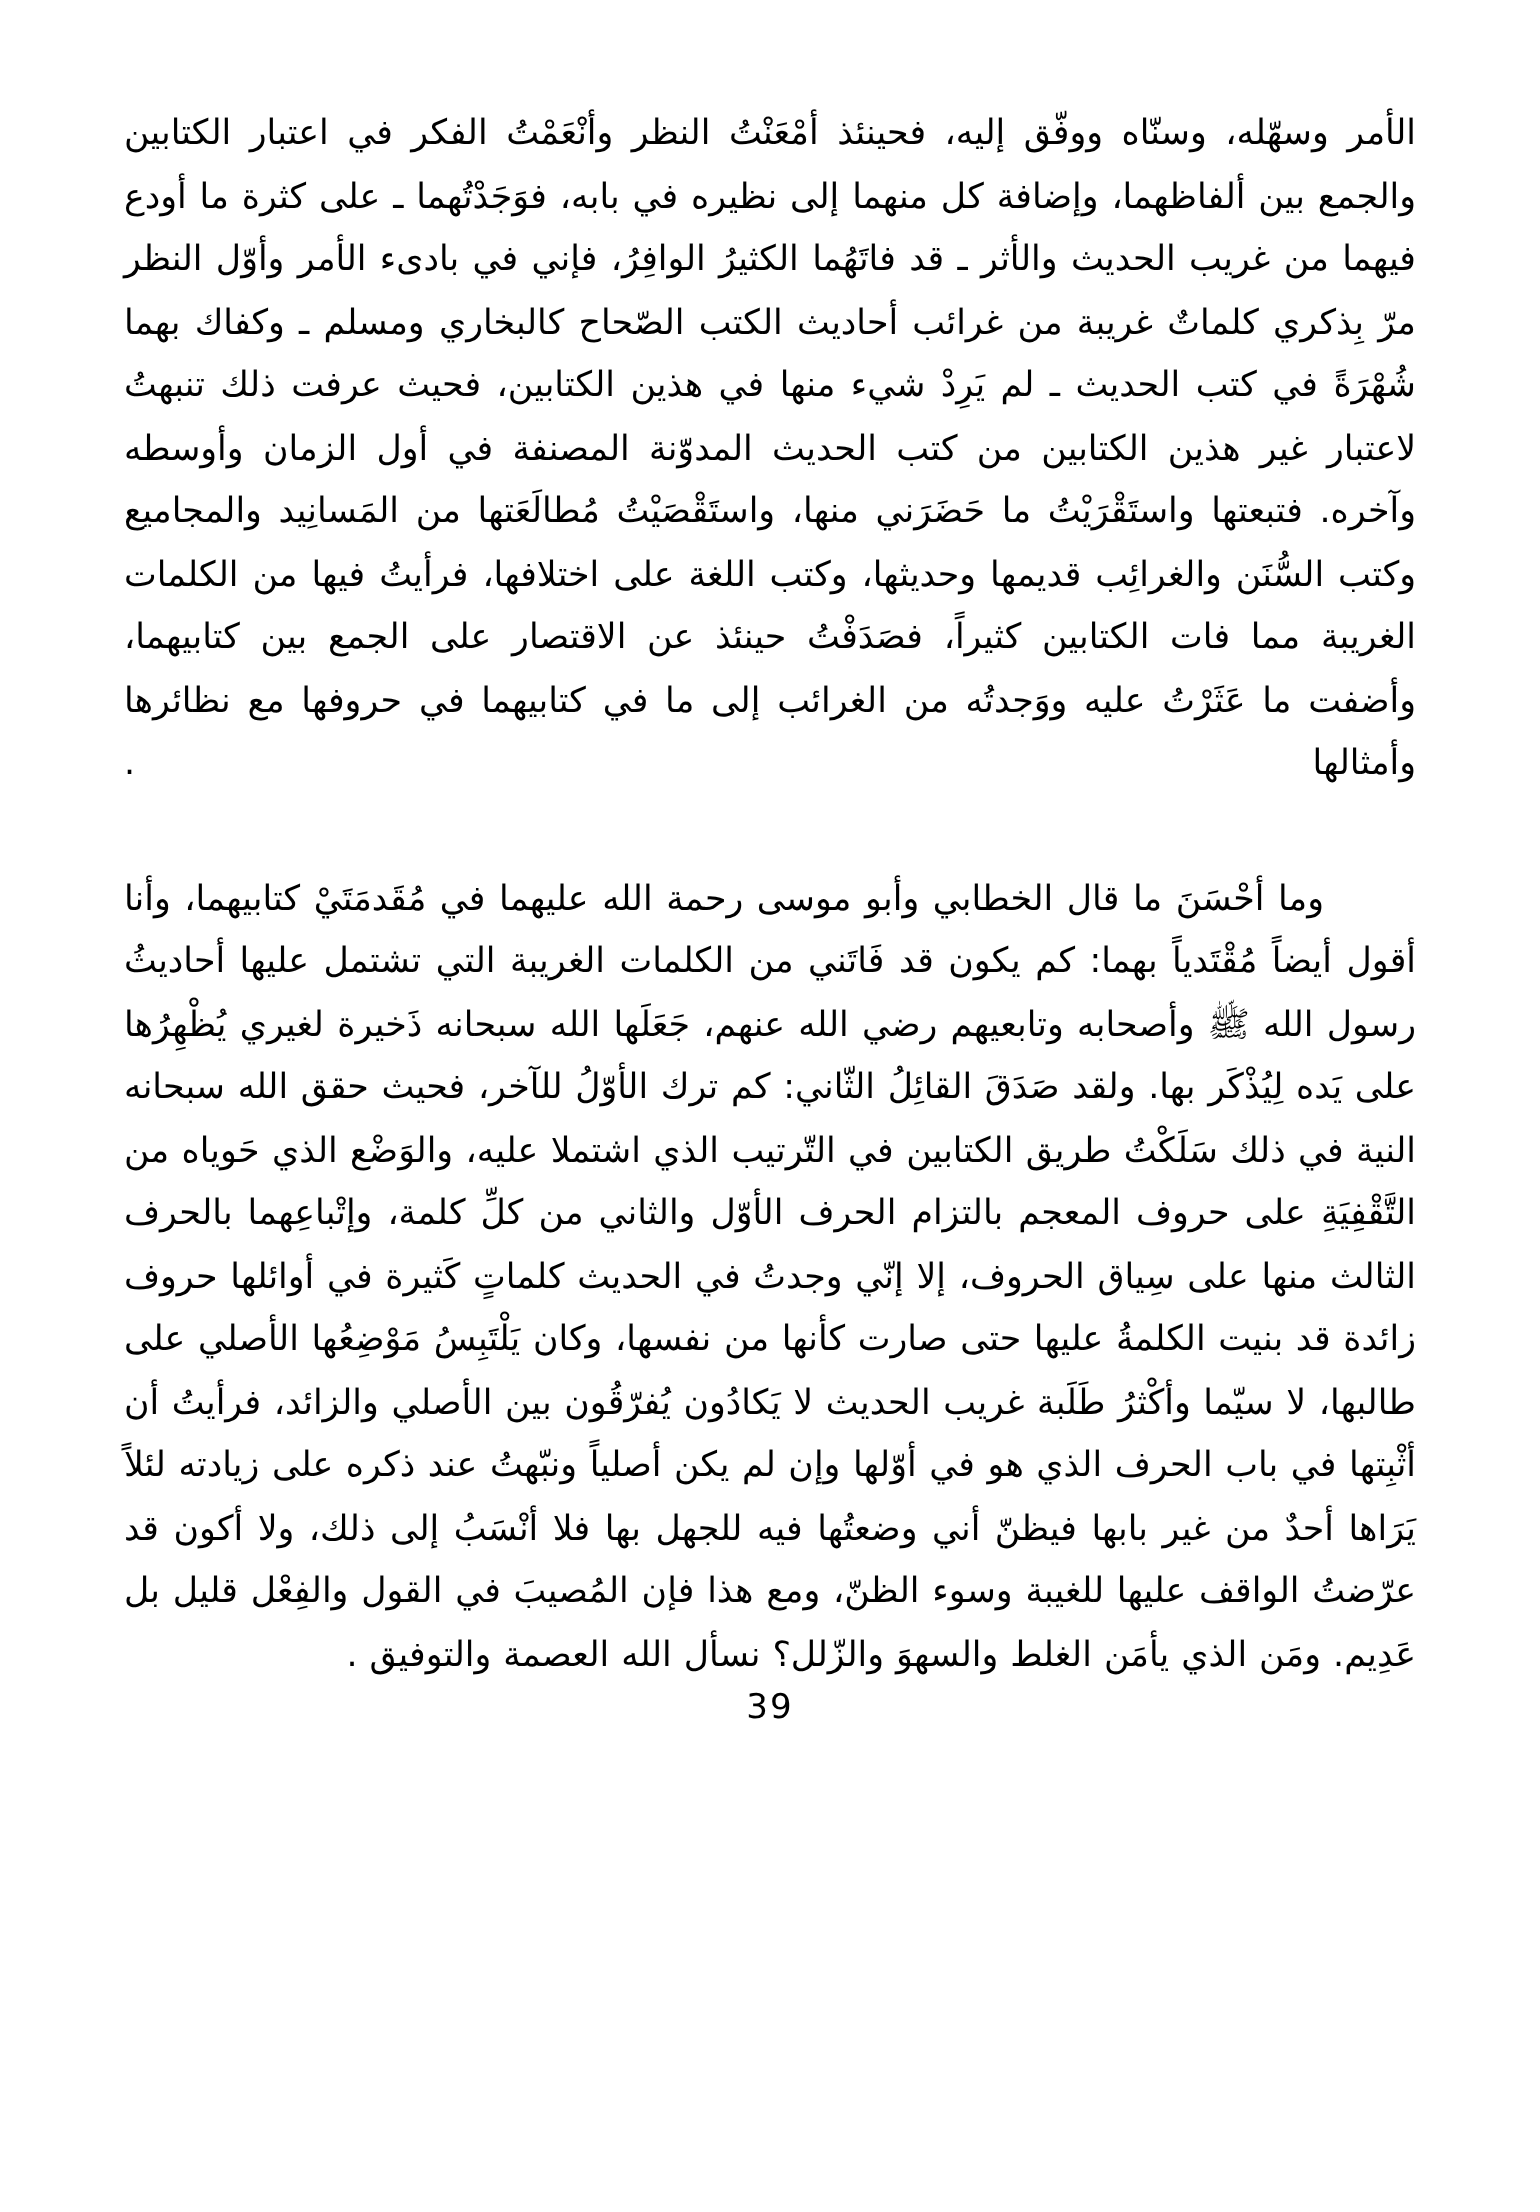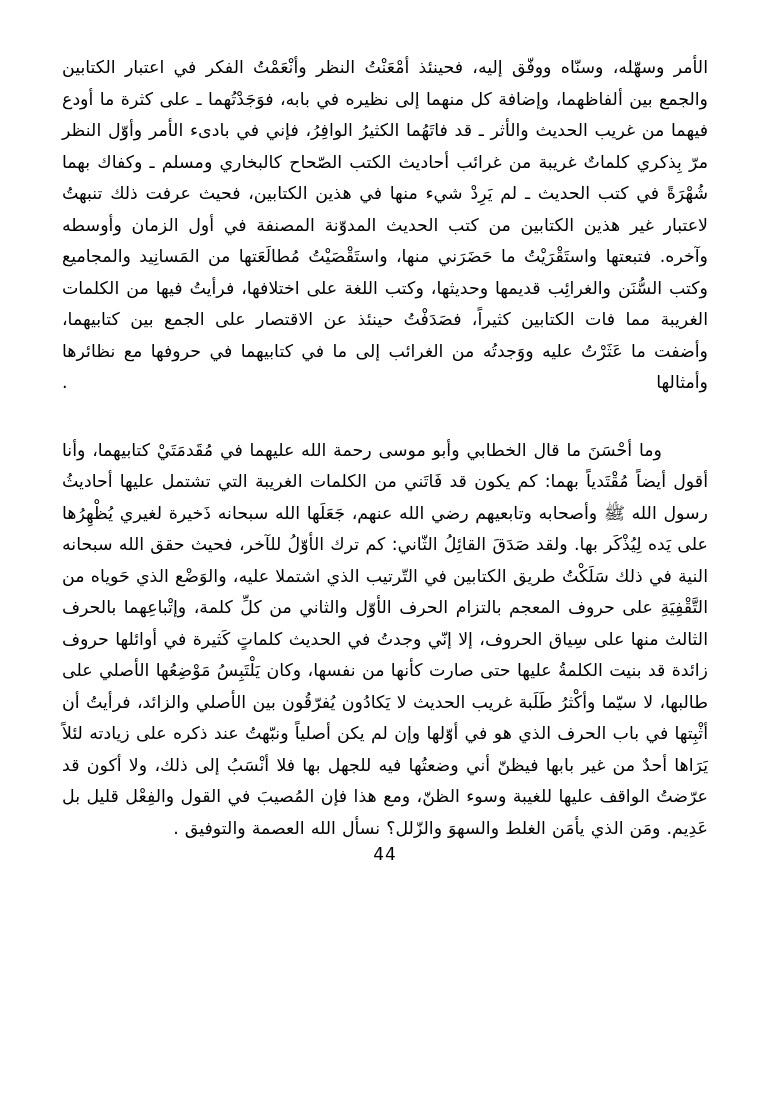--- a/index.html
+++ b/index.html
@@ -67,15 +67,15 @@
 <div class="page">
 
   <div class="body-text">
     <p class="para">الأمر وسهّله، وسنّاه ووفّق إليه، فحينئذ أمْعَنْتُ النظر وأنْعَمْتُ الفكر في اعتبار الكتابين والجمع بين ألفاظهما، وإضافة كل منهما إلى نظيره في بابه، فوَجَدْتُهما ـ على كثرة ما أودع فيهما من غريب الحديث والأثر ـ قد فاتَهُما الكثيرُ الوافِرُ، فإني في بادىء الأمر وأوّل النظر مرّ بِذكري كلماتٌ غريبة من غرائب أحاديث الكتب الصّحاح كالبخاري ومسلم ـ وكفاك بهما شُهْرَةً في كتب الحديث ـ لم يَرِدْ شيء منها في هذين الكتابين، فحيث عرفت ذلك تنبهتُ لاعتبار غير هذين الكتابين من كتب الحديث المدوّنة المصنفة في أول الزمان وأوسطه وآخره. فتبعتها واستَقْرَيْتُ ما حَضَرَني منها، واستَقْصَيْتُ مُطالَعَتها من المَسانِيد والمجاميع وكتب السُّنَن والغرائِب قديمها وحديثها، وكتب اللغة على اختلافها، فرأيتُ فيها من الكلمات الغريبة مما فات الكتابين كثيراً، فصَدَفْتُ حينئذ عن الاقتصار على الجمع بين كتابيهما، وأضفت ما عَثَرْتُ عليه ووَجدتُه من الغرائب إلى ما في كتابيهما في حروفها مع نظائرها وأمثالها .</p>
     <div class="para-gap"></div>
     <p class="para indent last-left">وما أحْسَنَ ما قال الخطابي وأبو موسى رحمة الله عليهما في مُقَدمَتَيْ كتابيهما، وأنا أقول أيضاً مُقْتَدياً بهما: كم يكون قد فَاتَني من الكلمات الغريبة التي تشتمل عليها أحاديثُ رسول الله ﷺ وأصحابه وتابعيهم رضي الله عنهم، جَعَلَها الله سبحانه ذَخيرة لغيري يُظْهِرُها على يَده لِيُذْكَر بها. ولقد صَدَقَ القائِلُ الثّاني: كم ترك الأوّلُ للآخر، فحيث حقق الله سبحانه النية في ذلك سَلَكْتُ طريق الكتابين في التّرتيب الذي اشتملا عليه، والوَضْع الذي حَوياه من التَّقْفِيَةِ على حروف المعجم بالتزام الحرف الأوّل والثاني من كلِّ كلمة، وإتْباعِهما بالحرف الثالث منها على سِياق الحروف، إلا إنّي وجدتُ في الحديث كلماتٍ كَثيرة في أوائلها حروف زائدة قد بنيت الكلمةُ عليها حتى صارت كأنها من نفسها، وكان يَلْتَبِسُ مَوْضِعُها الأصلي على طالبها، لا سيّما وأكْثرُ طَلَبة غريب الحديث لا يَكادُون يُفرّقُون بين الأصلي والزائد، فرأيتُ أن أثْبِتها في باب الحرف الذي هو في أوّلها وإن لم يكن أصلياً ونبّهتُ عند ذكره على زيادته لئلاً يَرَاها أحدٌ من غير بابها فيظنّ أني وضعتُها فيه للجهل بها فلا أنْسَبُ إلى ذلك، ولا أكون قد عرّضتُ الواقف عليها للغيبة وسوء الظنّ، ومع هذا فإن المُصيبَ في القول والفِعْل قليل بل عَدِيم. ومَن الذي يأمَن الغلط والسهوَ والزّلل؟ نسأل الله العصمة والتوفيق .</p>
   </div>
 
   <div class="spacer"></div>
 
-  <div class="page-number">44</div>
+  <div class="page-number">39</div>
 
 </div>
 
 </body></html>

